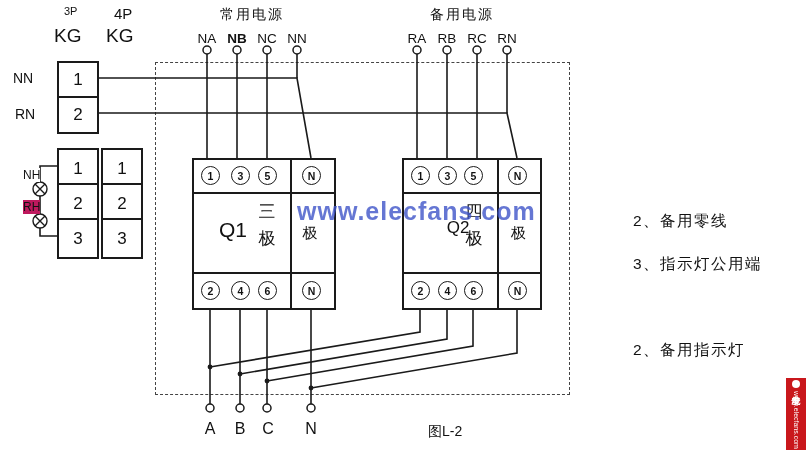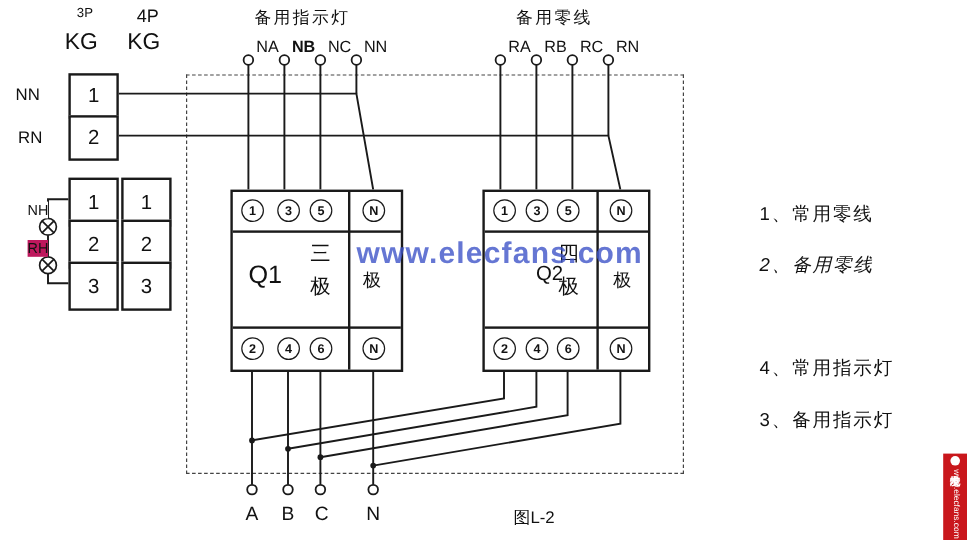--- a/index.html
+++ b/index.html
@@ -9,21 +9,21 @@
   .lbl{position:absolute;white-space:nowrap;}
   .cx{transform:translateX(-50%);}
   .cell{position:absolute;border:2px solid #1a1a1a;background:#fff;display:flex;
         align-items:center;justify-content:center;font-size:17px;}
   .block{position:absolute;border:2px solid #1a1a1a;background:#fff;}
   .hline{position:absolute;left:0;right:0;height:2px;background:#1a1a1a;}
   .vline{position:absolute;top:0;bottom:0;width:2px;background:#1a1a1a;}
   .term{position:absolute;width:17px;height:17px;border:1.6px solid #1a1a1a;border-radius:50%;
         background:#fff;display:flex;align-items:center;justify-content:center;
         font-size:10.5px;font-weight:bold;z-index:3;}
-  .tl{position:absolute;top:31px;font-size:13.5px;transform:translateX(-50%);margin-left:16px;}
+  .tl{position:absolute;top:31px;font-size:13.5px;transform:translateX(-50%);}
   .supply{position:absolute;top:6px;font-size:14px;letter-spacing:2px;transform:translateX(-50%);}
   .legend-item{position:absolute;left:633px;font-size:15.5px;letter-spacing:1.5px;}
   .wm-center{position:absolute;left:297px;top:197px;font-size:25px;font-weight:bold;
              color:#3f55c9;opacity:.8;letter-spacing:1px;z-index:6;}
   .banner{position:absolute;left:786px;top:378px;width:20px;height:72px;background:#c9171c;
           overflow:hidden;z-index:7;}
   .banner-logo{width:8px;height:8px;border-radius:50%;background:#fff;margin:2px auto 1px auto;}
   .banner-text{writing-mode:vertical-rl;color:#fff;font-size:7px;line-height:9px;
                margin:0 auto;height:60px;}
   .stacked{position:absolute;text-align:center;font-size:17px;line-height:27px;}
@@ -89,22 +89,22 @@
 
   <div class="lbl" style="left:64px;top:5px;font-size:11px;">3P</div>
   <div class="lbl" style="left:114px;top:5px;font-size:15px;">4P</div>
   <div class="lbl" style="left:54px;top:25px;font-size:19px;">KG</div>
   <div class="lbl" style="left:106px;top:25px;font-size:19px;">KG</div>
   <div class="lbl" style="left:13px;top:70px;font-size:14px;">NN</div>
   <div class="lbl" style="left:15px;top:106px;font-size:14px;">RN</div>
   <div class="lbl" style="left:23px;top:168px;font-size:12px;background:#fff;z-index:2;">NH</div>
   <div class="lbl" style="left:23px;top:200px;font-size:12px;background:#be185d;z-index:2;">RH</div>
 
-  <div class="supply" style="left:252px;">备用指示灯</div>
-  <div class="supply" style="left:462px;">备用零线</div>
+  <div class="supply" style="left:252px;">常用电源</div>
+  <div class="supply" style="left:462px;">备用电源</div>
   <span class="tl" style="left:207px;">NA</span>
   <span class="tl" style="left:237px;font-weight:bold;">NB</span>
   <span class="tl" style="left:267px;">NC</span>
   <span class="tl" style="left:297px;">NN</span>
   <span class="tl" style="left:417px;">RA</span>
   <span class="tl" style="left:447px;">RB</span>
   <span class="tl" style="left:477px;">RC</span>
   <span class="tl" style="left:507px;">RN</span>
 
   <div class="cell" style="left:57px;top:61px;width:38px;height:34px;z-index:2;">1</div>
@@ -114,21 +114,21 @@
   <div class="cell" style="left:57px;top:183px;width:38px;height:37px;z-index:2;">2</div>
   <div class="cell" style="left:57px;top:218px;width:38px;height:37px;z-index:2;">3</div>
   <div class="cell" style="left:101px;top:148px;width:38px;height:37px;z-index:2;">1</div>
   <div class="cell" style="left:101px;top:183px;width:38px;height:37px;z-index:2;">2</div>
   <div class="cell" style="left:101px;top:218px;width:38px;height:37px;z-index:2;">3</div>
 
   <div class="block" style="left:192px;top:158px;width:140px;height:148px;z-index:2;">
     <div class="hline" style="top:32px;"></div>
     <div class="hline" style="top:112px;"></div>
     <div class="vline" style="left:96px;"></div>
-    <div class="lbl" style="left:4px;top:58px;width:46px;text-align:center;font-size:21px;">Q1</div>
+    <div class="lbl" style="left:16px;top:58px;width:46px;text-align:center;font-size:21px;">Q1</div>
     <div class="stacked" style="left:54px;top:38px;width:38px;">
       <div>三</div>
       <div>极</div>
     </div>
     <div class="lbl" style="left:98px;top:64px;width:36px;text-align:center;font-size:15px;">极</div>
   </div>
 
   <div class="block" style="left:402px;top:158px;width:136px;height:148px;z-index:2;">
     <div class="hline" style="top:32px;"></div>
     <div class="hline" style="top:112px;"></div>
@@ -158,24 +158,23 @@
   <span class="term" style="left:438px;top:281px;">4</span>
   <span class="term" style="left:464px;top:281px;">6</span>
   <span class="term" style="left:508px;top:281px;">N</span>
 
   <span class="lbl cx" style="left:210px;top:420px;font-size:16px;">A</span>
   <span class="lbl cx" style="left:240px;top:420px;font-size:16px;">B</span>
   <span class="lbl cx" style="left:268px;top:420px;font-size:16px;">C</span>
   <span class="lbl cx" style="left:311px;top:420px;font-size:16px;">N</span>
   <div class="lbl" style="left:428px;top:423px;font-size:14px;">图L-2</div>
 
-  <div class="legend-item" style="top:168px;">1、常用零线</div>
-  <div class="legend-item" style="top:211px;font-style:italic;">2、备用零线</div>
-  <div class="legend-item" style="top:297px;">4、常用指示灯</div>
-  <div class="legend-item" style="top:340px;">3、备用指示灯</div>
+  <div class="legend-item" style="top:211px;">2、备用零线</div>
+  <div class="legend-item" style="top:254px;">3、指示灯公用端</div>
+  <div class="legend-item" style="top:340px;">2、备用指示灯</div>
 
   <div class="wm-center">www.elecfans.com</div>
   <div class="banner">
     <div class="banner-logo"></div>
     <div class="banner-text">
       <span style="font-size:9px;">电子发烧友</span>
       <span>www.elecfans.com</span>
     </div>
   </div>
 

